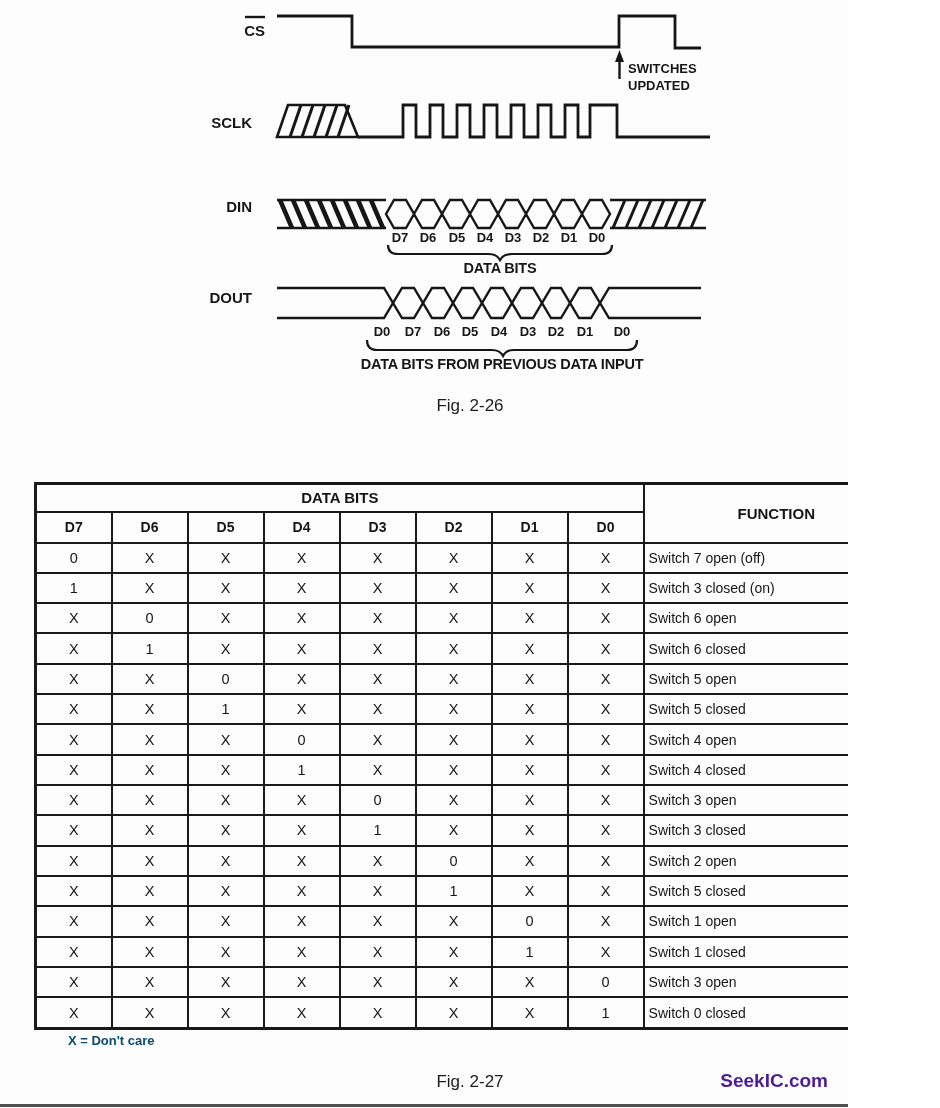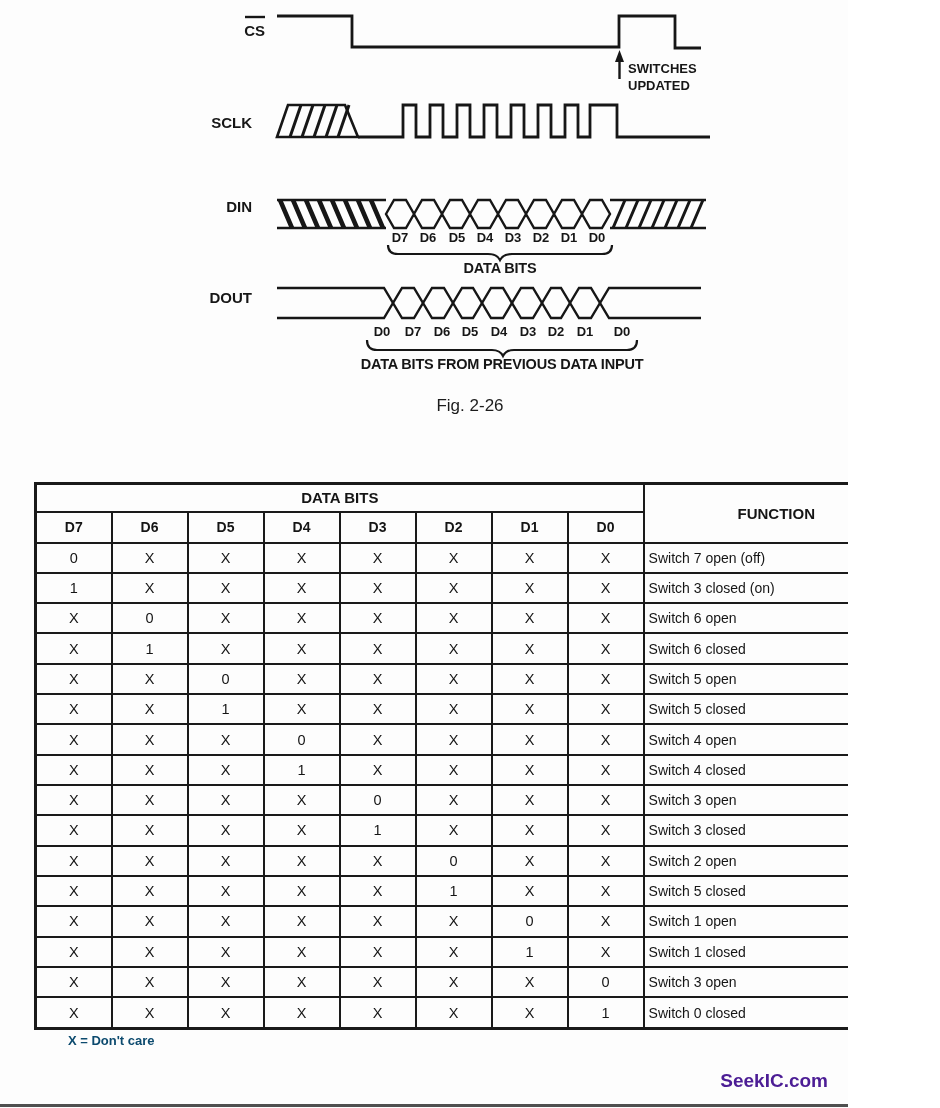--- a/index.html
+++ b/index.html
@@ -315,16 +315,17 @@
           <td class="bit-cell">X</td>
           <td class="bit-cell">X</td>
           <td class="bit-cell">X</td>
           <td class="bit-cell">1</td>
           <td class="fn-cell">Switch 0 closed</td>
         </tr>
       </tbody>
   </table>
 
   <div class="footnote">X = Don't care</div>
+  <div class="fig-caption fig27">Fig. 2-27</div>
   <div class="watermark">SeekIC.com</div>
   <div class="bottom-rule"></div>
 
 </div>
 
 </body></html>

